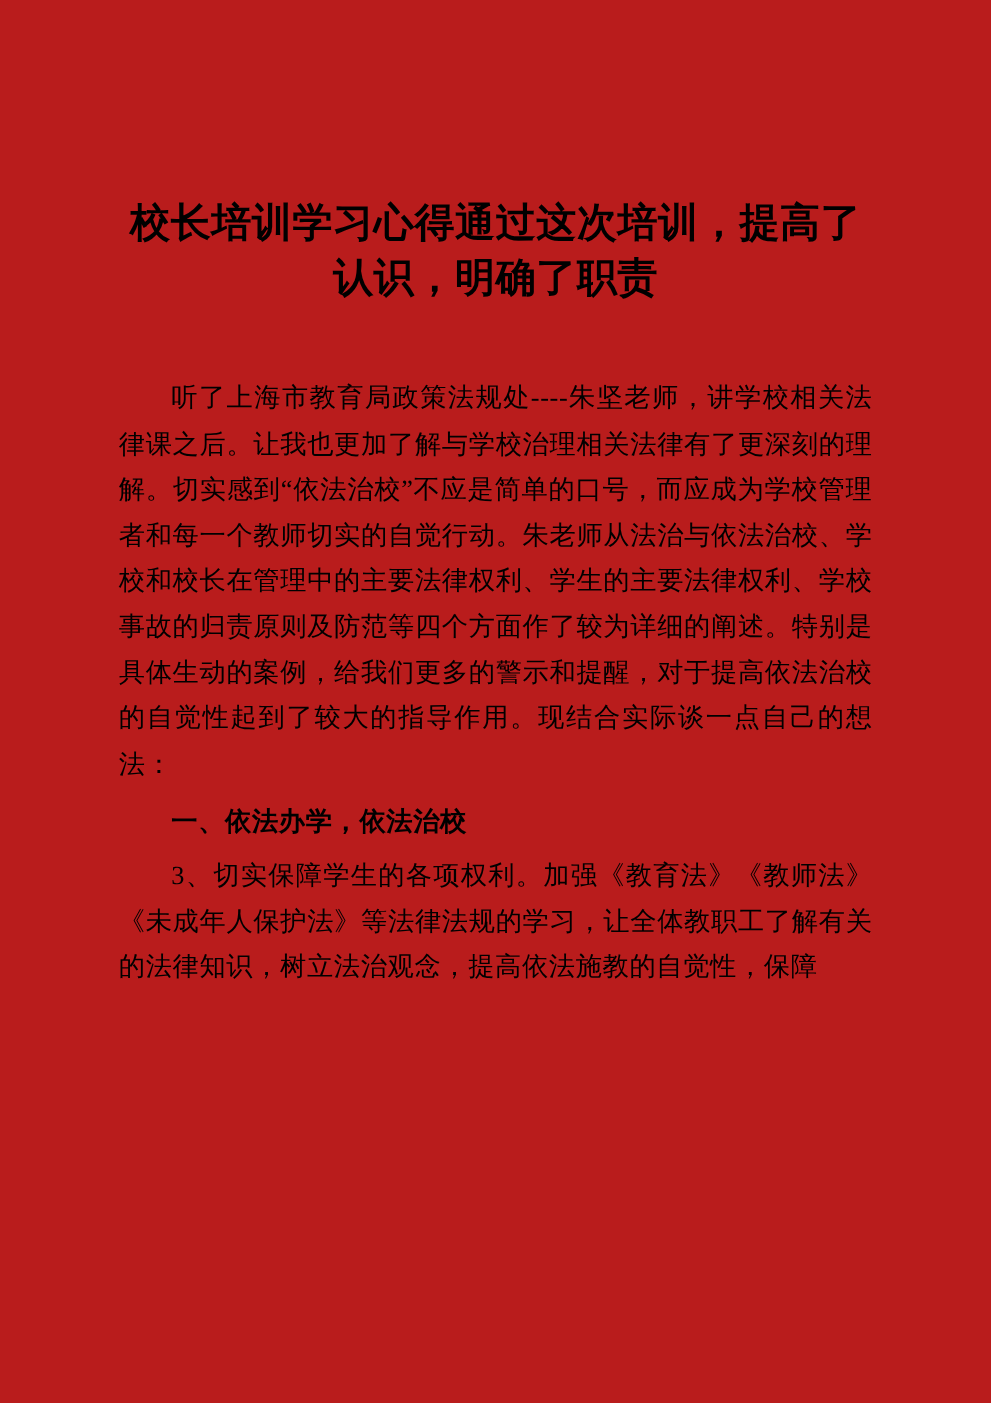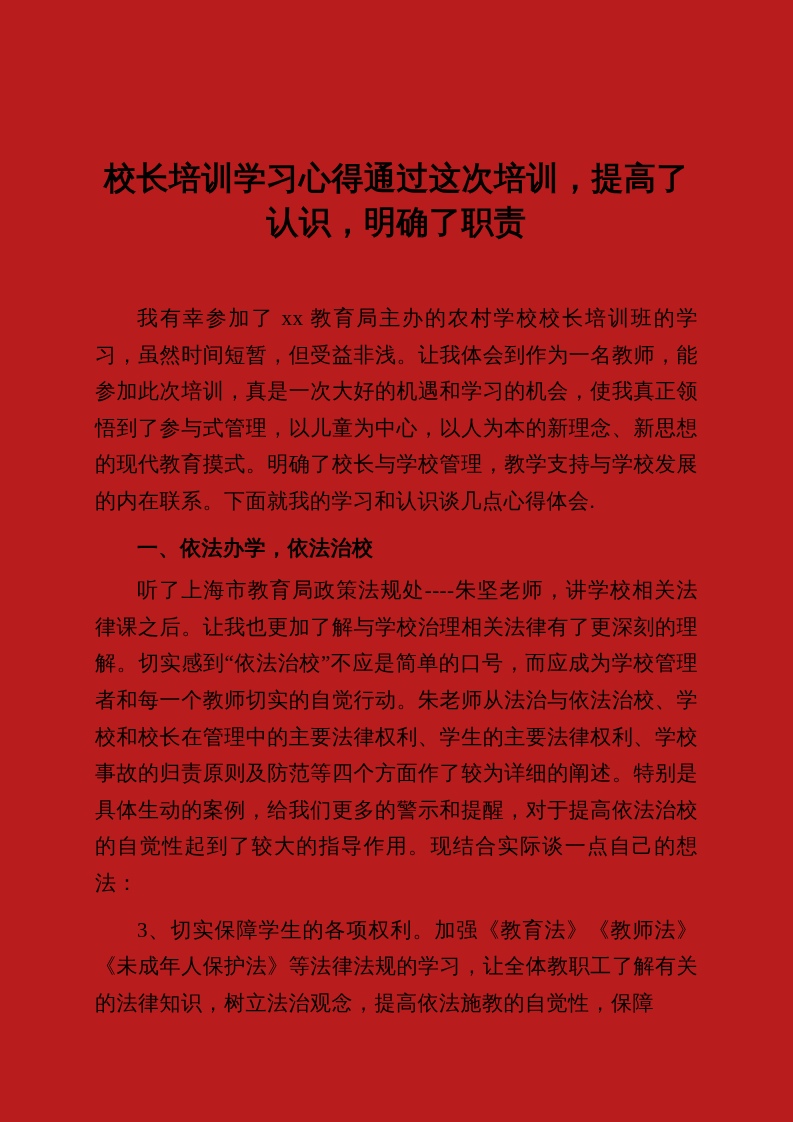--- a/index.html
+++ b/index.html
@@ -44,19 +44,18 @@
     margin-bottom: 6px;
   }
 </style>
 </head>
 <body>
 
 <div class="page">
   <div class="content">
     <h1 class="doc-title">校长培训学习心得通过这次培训，提高了认识，明确了职责</h1>
     <div id="doc-body">
-        <p class="para">我有幸参加了 xx 教育局主办的农村学校校长培训班的学习，虽然时间短暂，但受益非浅。让我体会到作为一名教师，能参加此次培训，真是一次大好的机遇和学习的机会，使我真正领悟到了参与式管理，以儿童为中心，以人为本的新理念、新思想的现代教育摸式。明确了校长与学校管理，教学支持与学校发展的内在联系。下面就我的学习和认识谈几点心得体会.</p>
+        <p class="para">听了上海市教育局政策法规处----朱坚老师，讲学校相关法律课之后。让我也更加了解与学校治理相关法律有了更深刻的理解。切实感到“依法治校”不应是简单的口号，而应成为学校管理者和每一个教师切实的自觉行动。朱老师从法治与依法治校、学校和校长在管理中的主要法律权利、学生的主要法律权利、学校事故的归责原则及防范等四个方面作了较为详细的阐述。特别是具体生动的案例，给我们更多的警示和提醒，对于提高依法治校的自觉性起到了较大的指导作用。现结合实际谈一点自己的想法：</p>
         <p class="para heading">一、依法办学，依法治校</p>
-        <p class="para">听了上海市教育局政策法规处----朱坚老师，讲学校相关法律课之后。让我也更加了解与学校治理相关法律有了更深刻的理解。切实感到“依法治校”不应是简单的口号，而应成为学校管理者和每一个教师切实的自觉行动。朱老师从法治与依法治校、学校和校长在管理中的主要法律权利、学生的主要法律权利、学校事故的归责原则及防范等四个方面作了较为详细的阐述。特别是具体生动的案例，给我们更多的警示和提醒，对于提高依法治校的自觉性起到了较大的指导作用。现结合实际谈一点自己的想法：</p>
         <p class="para">3、切实保障学生的各项权利。加强《教育法》《教师法》《未成年人保护法》等法律法规的学习，让全体教职工了解有关的法律知识，树立法治观念，提高依法施教的自觉性，保障</p>
       </div>
   </div>
 </div>
 
 </body></html>

